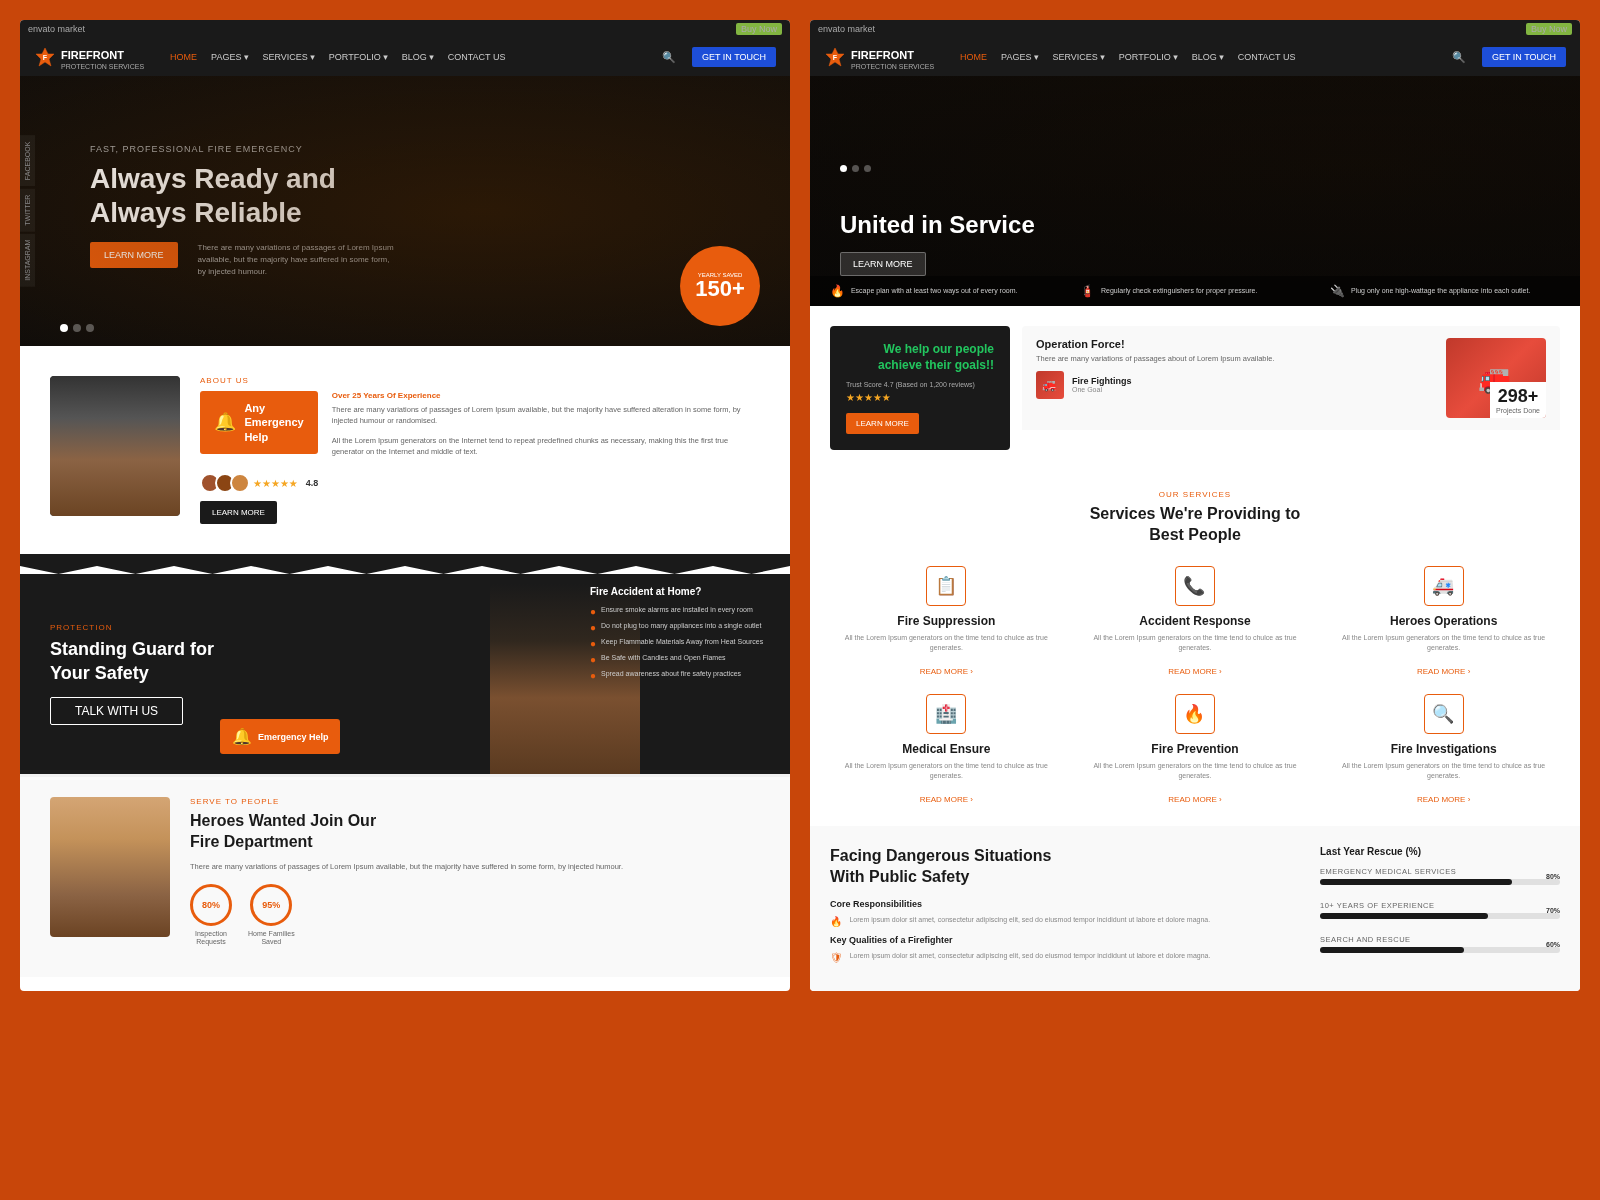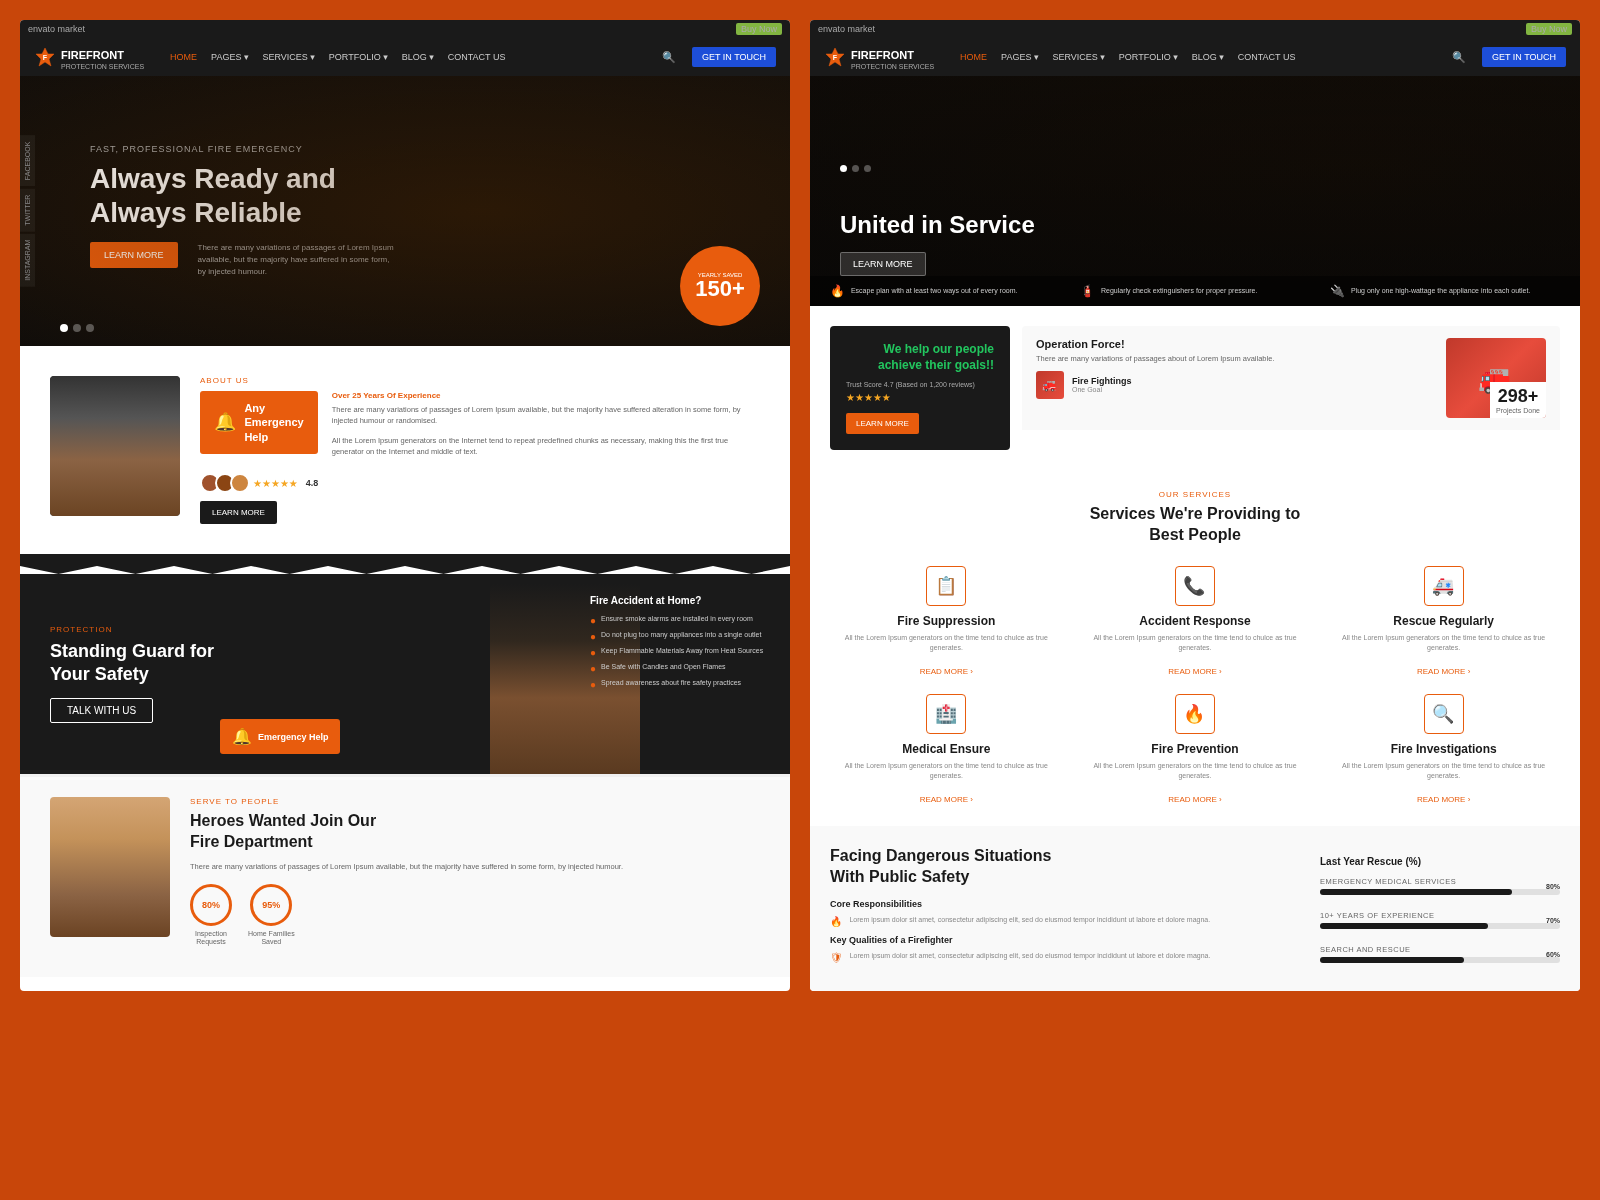--- a/index.html
+++ b/index.html
@@ -245,41 +245,41 @@
       position: relative;
       overflow: hidden;
       min-height: 200px;
     }
     .protection-label { color: #e85c0d; font-size: 8px; text-transform: uppercase; letter-spacing: 1px; margin-bottom: 6px; }
     .protection-title { color: #fff; font-size: 18px; font-weight: 800; line-height: 1.3; margin-bottom: 12px; }
     .talk-btn {
       background: transparent;
       border: 1px solid #fff;
       color: #fff;
-      font-size: 10px;
-      padding: 6px 16px;
+      font-size: 12px;
+      padding: 6px 24px;
       border-radius: 2px;
       cursor: pointer;
       display: inline-flex;
       align-items: center;
       gap: 4px;
     }
     .firefighter-img {
       position: absolute;
       right: 150px;
       bottom: 0;
       width: 150px;
       height: 190px;
       background: linear-gradient(to bottom, transparent, transparent 20%, #6b4c2a 40%, #8b6344 100%);
       border-radius: 4px 4px 0 0;
     }
     .fire-accident-box {
       position: absolute;
       right: 20px;
-      top: 21px;
+      top: 12px;
       width: 180px;
     }
     .fire-accident-title { color: #fff; font-size: 10px; font-weight: 700; margin-bottom: 8px; }
     .fire-tip { display: flex; align-items: flex-start; gap: 5px; margin-bottom: 4px; }
     .fire-tip-dot { color: #e85c0d; font-size: 10px; flex-shrink: 0; margin-top: 1px; }
     .fire-tip-text { color: #ccc; font-size: 7px; line-height: 1.4; }
     .emergency-help-badge {
       position: absolute;
       left: 200px;
       bottom: 20px;
@@ -426,21 +426,20 @@
     .service-name { font-size: 12px; font-weight: 700; color: #1a1a1a; margin-bottom: 5px; }
     .service-desc { font-size: 7px; color: #888; line-height: 1.5; margin-bottom: 6px; }
     .service-read-more { color: #e85c0d; font-size: 8px; cursor: pointer; display: inline-flex; align-items: center; gap: 3px; }
 
     
     .public-safety-section {
       background: #f9f9f9;
       padding: 20px;
       display: flex;
       gap: 12px;
-      align-items: flex-end;
     }
     .safety-left { flex: 1; }
     .safety-title { font-size: 16px; font-weight: 800; color: #1a1a1a; margin-bottom: 12px; line-height: 1.3; }
     .safety-section-title { font-size: 9px; font-weight: 700; color: #1a1a1a; margin-bottom: 6px; }
     .safety-item { display: flex; align-items: flex-start; gap: 7px; margin-bottom: 8px; }
     .safety-item-icon { color: #e85c0d; font-size: 10px; flex-shrink: 0; margin-top: 1px; }
     .safety-item-desc { font-size: 7px; color: #888; line-height: 1.4; }
     .safety-right { width: 240px; flex-shrink: 0; }
     .rescue-title { font-size: 10px; font-weight: 700; color: #1a1a1a; margin-bottom: 10px; }
     .rescue-bar-item { margin-bottom: 8px; }
@@ -724,21 +723,21 @@
           <div class="service-read-more">READ MORE ›</div>
         </div>
         <div class="service-card">
           <div class="service-icon-box">📞</div>
           <div class="service-name">Accident Response</div>
           <div class="service-desc">All the Lorem Ipsum generators on the time tend to chulce as true generates.</div>
           <div class="service-read-more">READ MORE ›</div>
         </div>
         <div class="service-card">
           <div class="service-icon-box">🚑</div>
-          <div class="service-name">Rescue Regularly</div>
+          <div class="service-name">Heroes Operations</div>
           <div class="service-desc">All the Lorem Ipsum generators on the time tend to chulce as true generates.</div>
           <div class="service-read-more">READ MORE ›</div>
         </div>
         <div class="service-card">
           <div class="service-icon-box">🏥</div>
           <div class="service-name">Medical Ensure</div>
           <div class="service-desc">All the Lorem Ipsum generators on the time tend to chulce as true generates.</div>
           <div class="service-read-more">READ MORE ›</div>
         </div>
         <div class="service-card">

